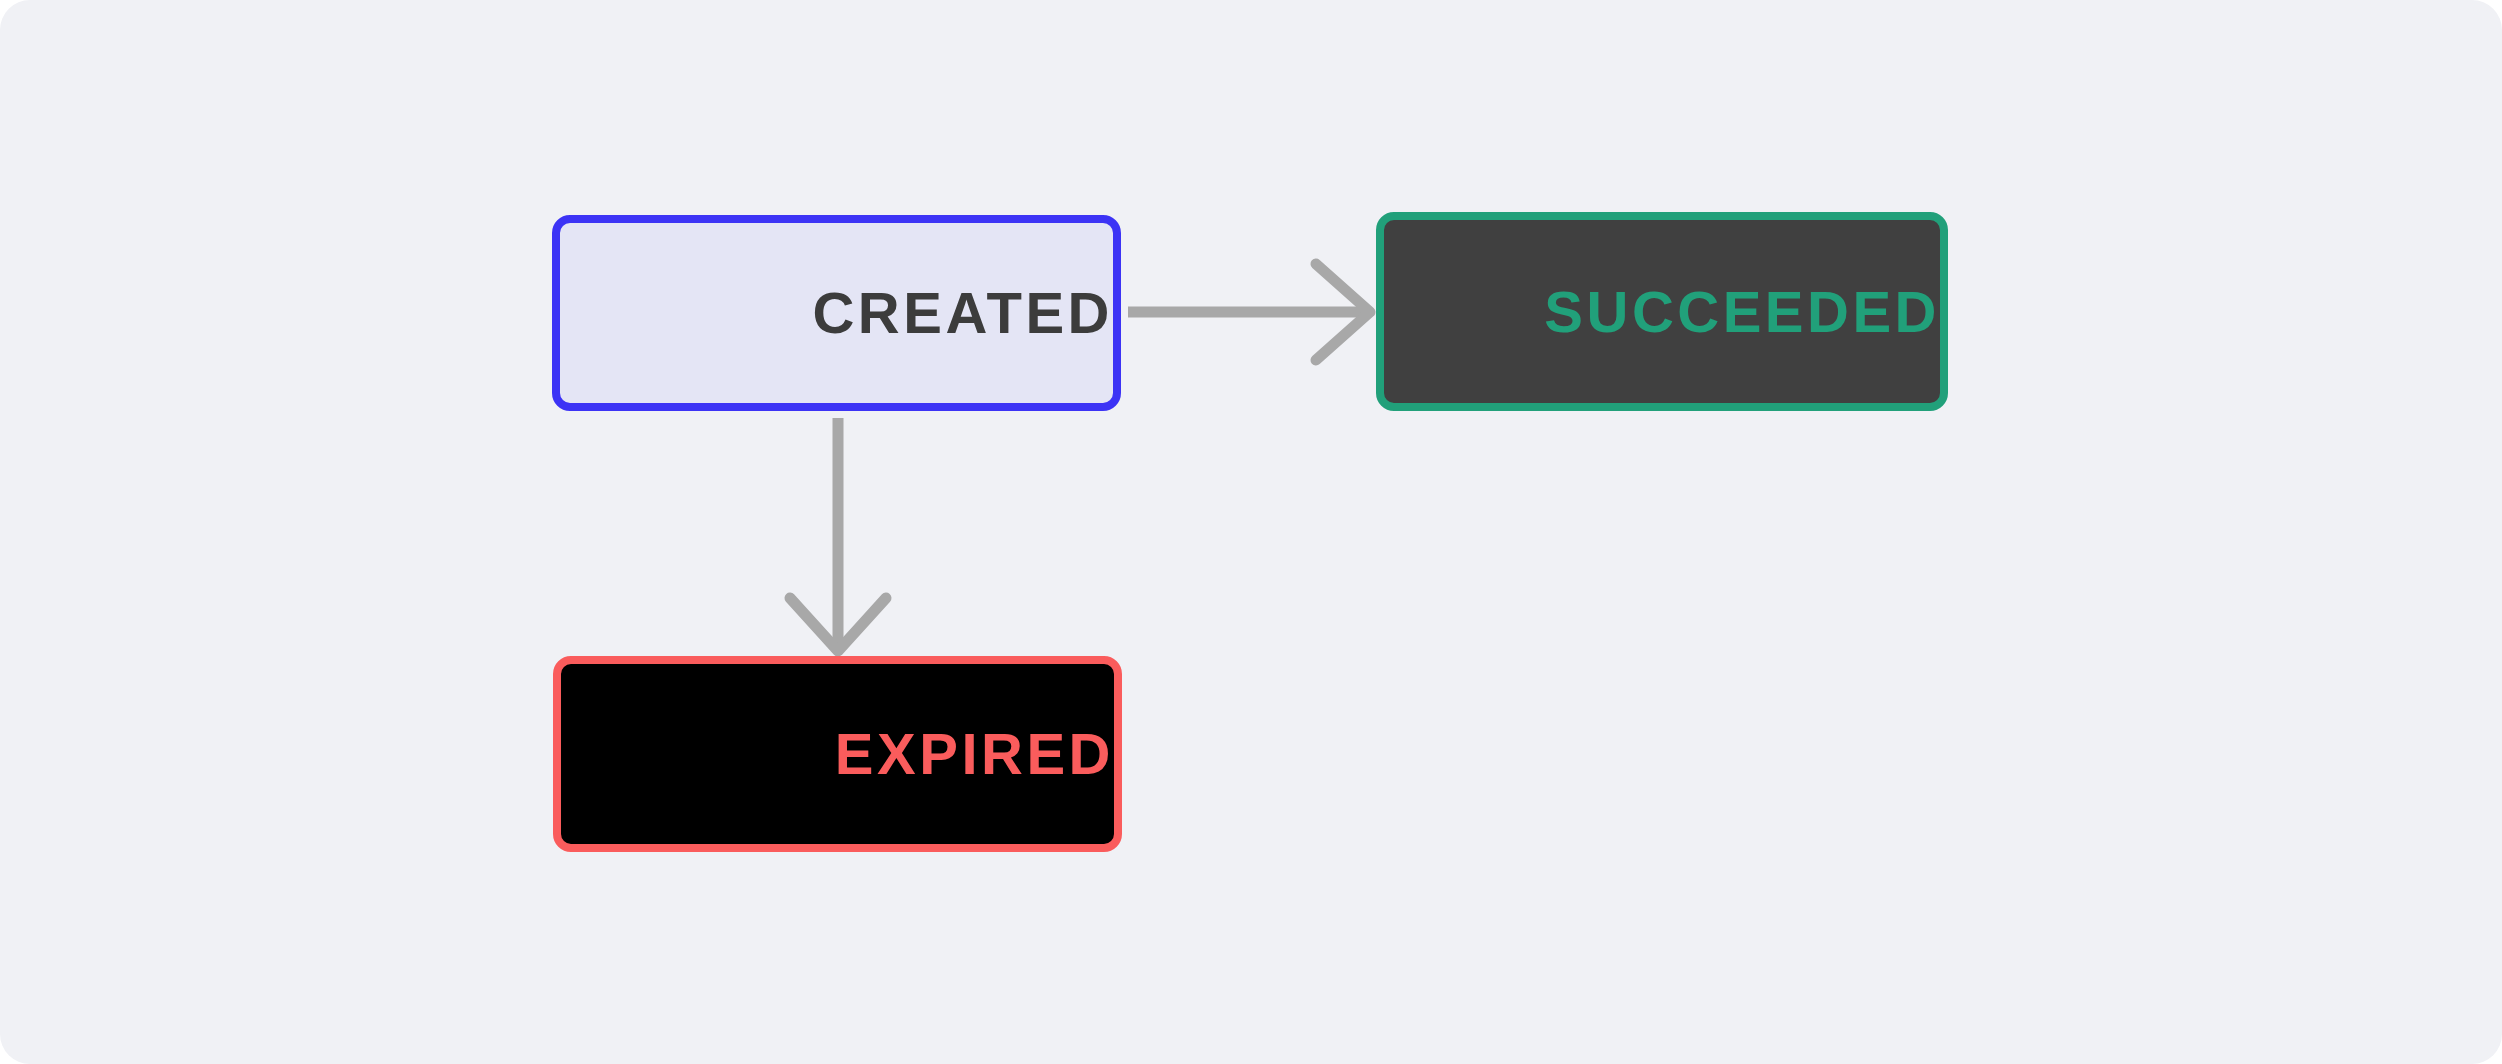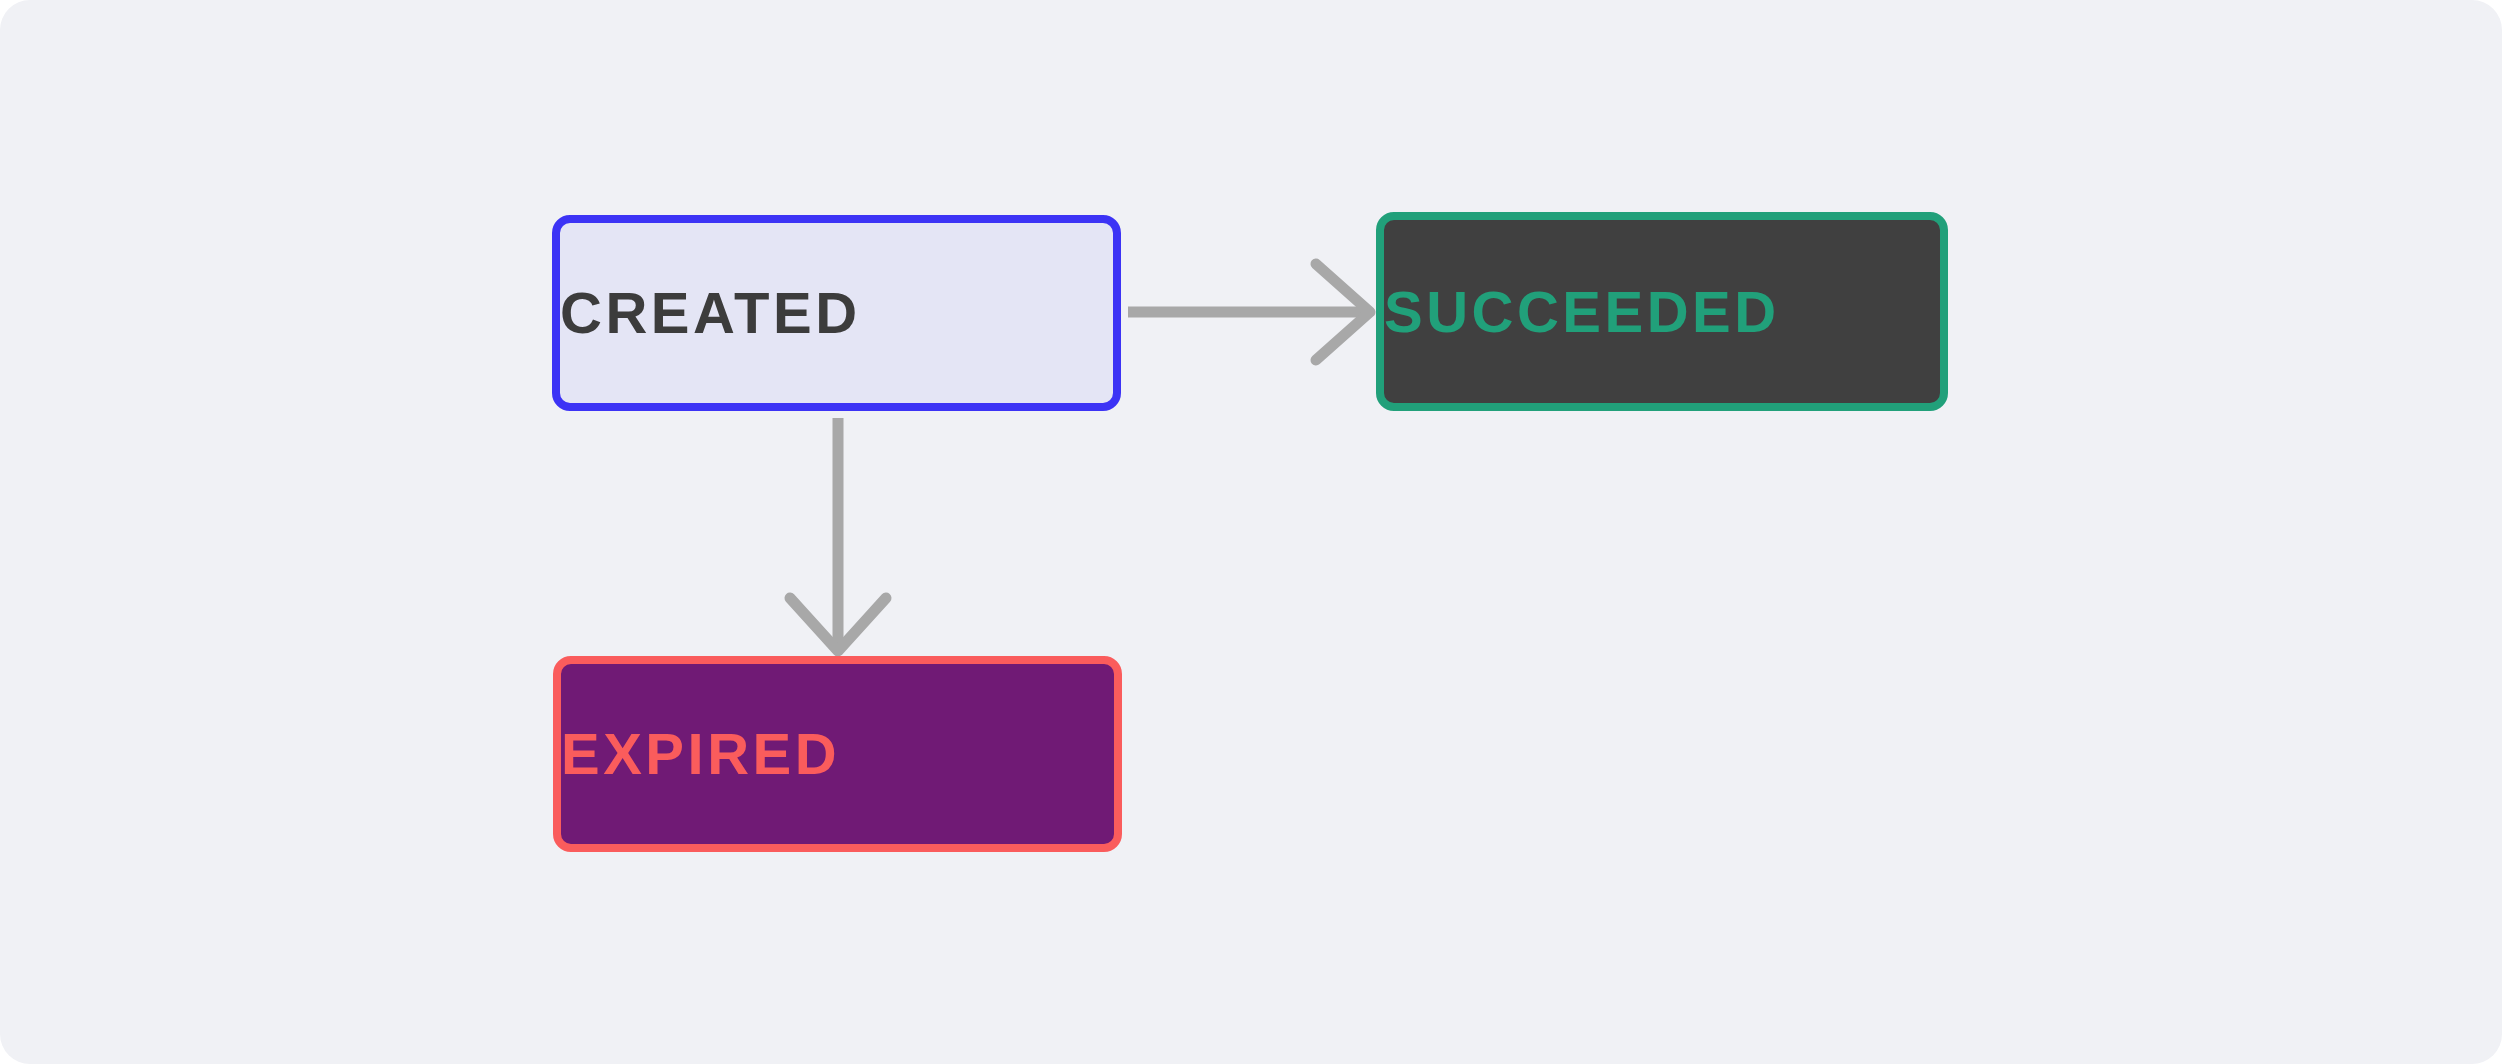--- a/index.html
+++ b/index.html
@@ -29,21 +29,21 @@
     top: 0;
     width: 2502px;
     height: 1064px;
   }
 
   .state-node {
     position: absolute;
     box-sizing: border-box;
     display: flex;
     align-items: center;
-    justify-content: flex-start;
+    justify-content: flex-end;
     border-style: solid;
     border-radius: 18px;
   }
 
   .state-label {
     font-family: "Liberation Sans", sans-serif;
     font-weight: bold;
     font-size: 58px;
     letter-spacing: 3.5px;
     line-height: 1;
@@ -76,21 +76,21 @@
   #node-succeeded .state-label { color: #21a07a; }
 
   
   #node-expired {
     left: 553px;
     top: 656px;
     width: 569px;
     height: 196px;
     border-width: 8px;
     border-color: #fa5c5c;
-    background: #701a75;
+    background: #000000;
   }
   #node-expired .state-label { color: #fa5c5c; }
 </style>
 </head>
 <body>
 
 <div id="canvas">
 
   <svg id="diagram-svg" viewBox="0 0 2502 1064" xmlns="http://www.w3.org/2000/svg">
 

